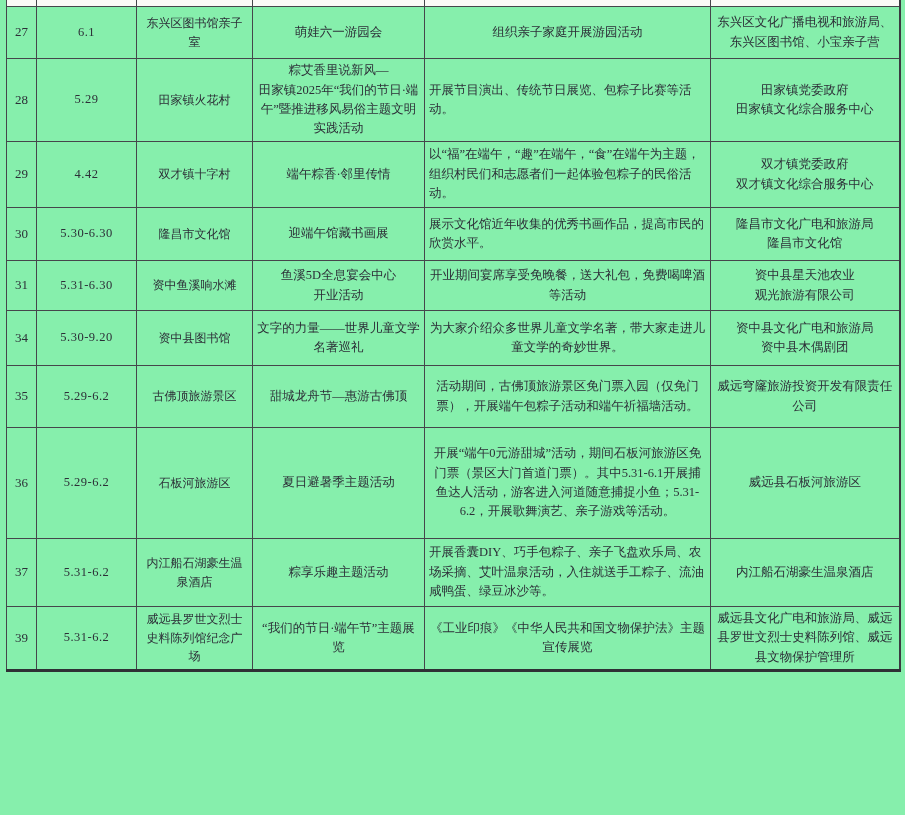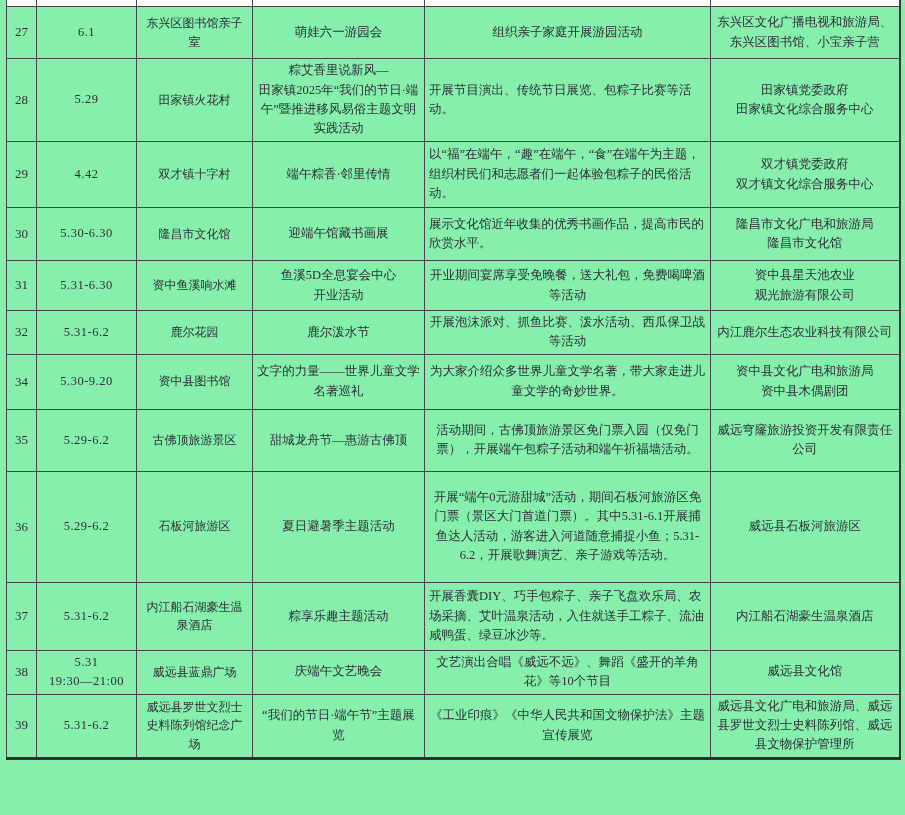--- a/index.html
+++ b/index.html
@@ -113,28 +113,20 @@
         <tr style="height: 50px;">
           <td class="col-no">31</td>
           <td class="col-date">5.31-6.30</td>
           <td class="col-venue">资中鱼溪响水滩</td>
           <td class="col-name">鱼溪5D全息宴会中心
 开业活动</td>
           <td class="col-content align-center">开业期间宴席享受免晚餐，送大礼包，免费喝啤酒等活动</td>
           <td class="col-organizer">资中县星天池农业
 观光旅游有限公司</td>
         </tr>
-        <tr style="height: 39px;">
-          <td class="col-no">32</td>
-          <td class="col-date">5.31-6.2</td>
-          <td class="col-venue">鹿尔花园</td>
-          <td class="col-name">鹿尔泼水节</td>
-          <td class="col-content align-center">开展泡沫派对、抓鱼比赛、泼水活动、西瓜保卫战等活动</td>
-          <td class="col-organizer">内江鹿尔生态农业科技有限公司</td>
-        </tr>
         <tr style="height: 55px;">
           <td class="col-no">34</td>
           <td class="col-date">5.30-9.20</td>
           <td class="col-venue">资中县图书馆</td>
           <td class="col-name">文字的力量——世界儿童文学名著巡礼</td>
           <td class="col-content align-center">为大家介绍众多世界儿童文学名著，带大家走进儿童文学的奇妙世界。</td>
           <td class="col-organizer">资中县文化广电和旅游局
 资中县木偶剧团</td>
         </tr>
         <tr style="height: 62px;">
@@ -154,29 +146,20 @@
           <td class="col-organizer">威远县石板河旅游区</td>
         </tr>
         <tr style="height: 68px;">
           <td class="col-no">37</td>
           <td class="col-date">5.31-6.2</td>
           <td class="col-venue">内江船石湖豪生温泉酒店</td>
           <td class="col-name">粽享乐趣主题活动</td>
           <td class="col-content align-left">开展香囊DIY、巧手包粽子、亲子飞盘欢乐局、农场采摘、艾叶温泉活动，入住就送手工粽子、流油咸鸭蛋、绿豆冰沙等。</td>
           <td class="col-organizer">内江船石湖豪生温泉酒店</td>
         </tr>
-        <tr style="height: 42px;">
-          <td class="col-no">38</td>
-          <td class="col-date">5.31
-19:30—21:00</td>
-          <td class="col-venue">威远县蓝鼎广场</td>
-          <td class="col-name">庆端午文艺晚会</td>
-          <td class="col-content align-center">文艺演出合唱《威远不远》、舞蹈《盛开的羊角花》等10个节目</td>
-          <td class="col-organizer">威远县文化馆</td>
-        </tr>
         <tr class="last-row" style="height: 50px;">
           <td class="col-no">39</td>
           <td class="col-date">5.31-6.2</td>
           <td class="col-venue">威远县罗世文烈士史料陈列馆纪念广场</td>
           <td class="col-name">“我们的节日·端午节”主题展览</td>
           <td class="col-content align-center">《工业印痕》《中华人民共和国文物保护法》主题宣传展览</td>
           <td class="col-organizer">威远县文化广电和旅游局、威远县罗世文烈士史料陈列馆、威远县文物保护管理所</td>
         </tr>
       </tbody>
   </table>

